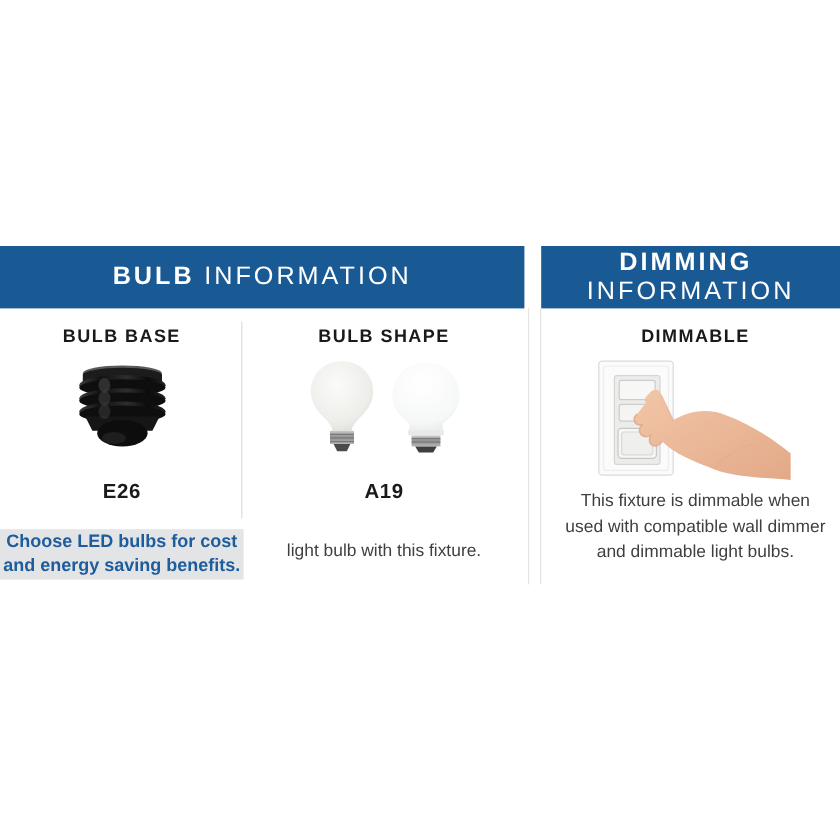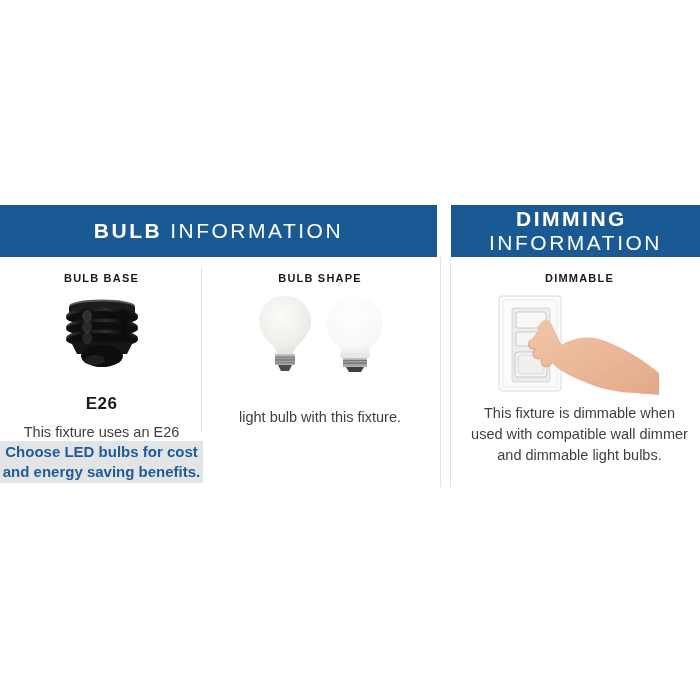--- a/index.html
+++ b/index.html
@@ -19,21 +19,21 @@
   .card-right{left:451px;width:249px;height:231px;}
   .gapline{position:absolute;top:257px;width:1px;height:230px;background:#E3E3E3;}
   .gapline.g1{left:440px;}
   .gapline.g2{left:450px;}
   .col{position:absolute;top:0;text-align:center;}
   .col-base{left:0;width:203px;}
   .col-shape{left:203px;width:234px;}
   .col-dim{left:4px;width:249px;}
   .vdiv{position:absolute;left:201px;top:11px;width:1px;height:164px;background:#DCDCDC;}
   .col-label{
-    margin:0;padding-top:15px;font-size:11px;font-weight:700;color:#1A1A1A;
+    margin:0;padding-top:15px;font-size:15px;font-weight:700;color:#1A1A1A;
     letter-spacing:1.2px;
   }
   .figure{position:relative;margin:0 auto;}
   .fig-base{width:90px;height:80px;margin-top:10px;}
   .fig-shape{width:160px;height:80px;margin-top:10px;}
   .fig-dim{width:170px;height:102px;margin-top:9px;margin-left:34px;}
   .value-label{font-size:17px;font-weight:700;color:#1A1A1A;margin-top:16px;letter-spacing:0.5px;}
   .desc{font-size:14.5px;color:#3F3F3F;line-height:21px;margin-top:8px;}
   .callout{
     position:absolute;left:0;top:184px;width:203px;height:42px;background:#E3E4E5;
@@ -85,21 +85,21 @@
         <ellipse cx="45" cy="46" rx="36" ry="7" fill="#0E0E0E"></ellipse>
         <path d="M14,48 L76,48 L70,60 L20,60 Z" fill="#161616"></path>
         <ellipse cx="45" cy="62" rx="21" ry="11" fill="#0D0D0D"></ellipse>
         <ellipse cx="38" cy="66" rx="10" ry="5" fill="#2A2A2A" opacity="0.6"></ellipse>
         <ellipse cx="30" cy="22" rx="5" ry="6" fill="#6E6E6E" opacity="0.35"></ellipse>
         <ellipse cx="30" cy="33" rx="5" ry="6" fill="#6E6E6E" opacity="0.3"></ellipse>
         <ellipse cx="30" cy="44" rx="5" ry="6" fill="#6E6E6E" opacity="0.25"></ellipse>
       </svg>
       <div class="value-label">E26</div>
       <p class="desc">
-        <span>This fixture uses an E26</span><br>
+        <br>
         <span>(Medium Base) bulb.</span>
       </p>
       <div class="callout">
         <span>Choose LED bulbs for cost</span>
         <span>and energy saving benefits.</span>
       </div>
     </div>
 
     <div class="col col-shape">
       <h3 class="col-label">BULB SHAPE</h3>
@@ -129,20 +129,21 @@
         <line x1="35" y1="69" x2="55" y2="69" stroke="#787878" stroke-width="1"></line>
         <path d="M38,71 L52,71 L49,77 L41,77 Z" fill="#4A4A4A"></path>
 
         <path d="M115,3 C131,3 143,15 143,30 C143,43 135,49 129,54 L129,59 L101,59 L101,54 C95,49 87,43 87,30 C87,15 99,3 115,3 Z" fill="url(#lg)"></path>
         <rect x="100" y="59" width="30" height="5" rx="1.5" fill="#E9E9E9"></rect>
         <rect x="103" y="64" width="24" height="9" fill="url(#sg)"></rect>
         <line x1="103" y1="66.5" x2="127" y2="66.5" stroke="#7A7A7A" stroke-width="1"></line>
         <line x1="103" y1="69.5" x2="127" y2="69.5" stroke="#7A7A7A" stroke-width="1"></line>
         <path d="M106,73 L124,73 L121,78 L109,78 Z" fill="#3F3F3F"></path>
       </svg>
+      <div class="value-label">A19</div>
       <p class="desc">
         <br>
         <span>light bulb with this fixture.</span>
       </p>
     </div>
   </div>
 
   <div class="card card-right">
     <div class="col col-dim">
       <h3 class="col-label">DIMMABLE</h3>

